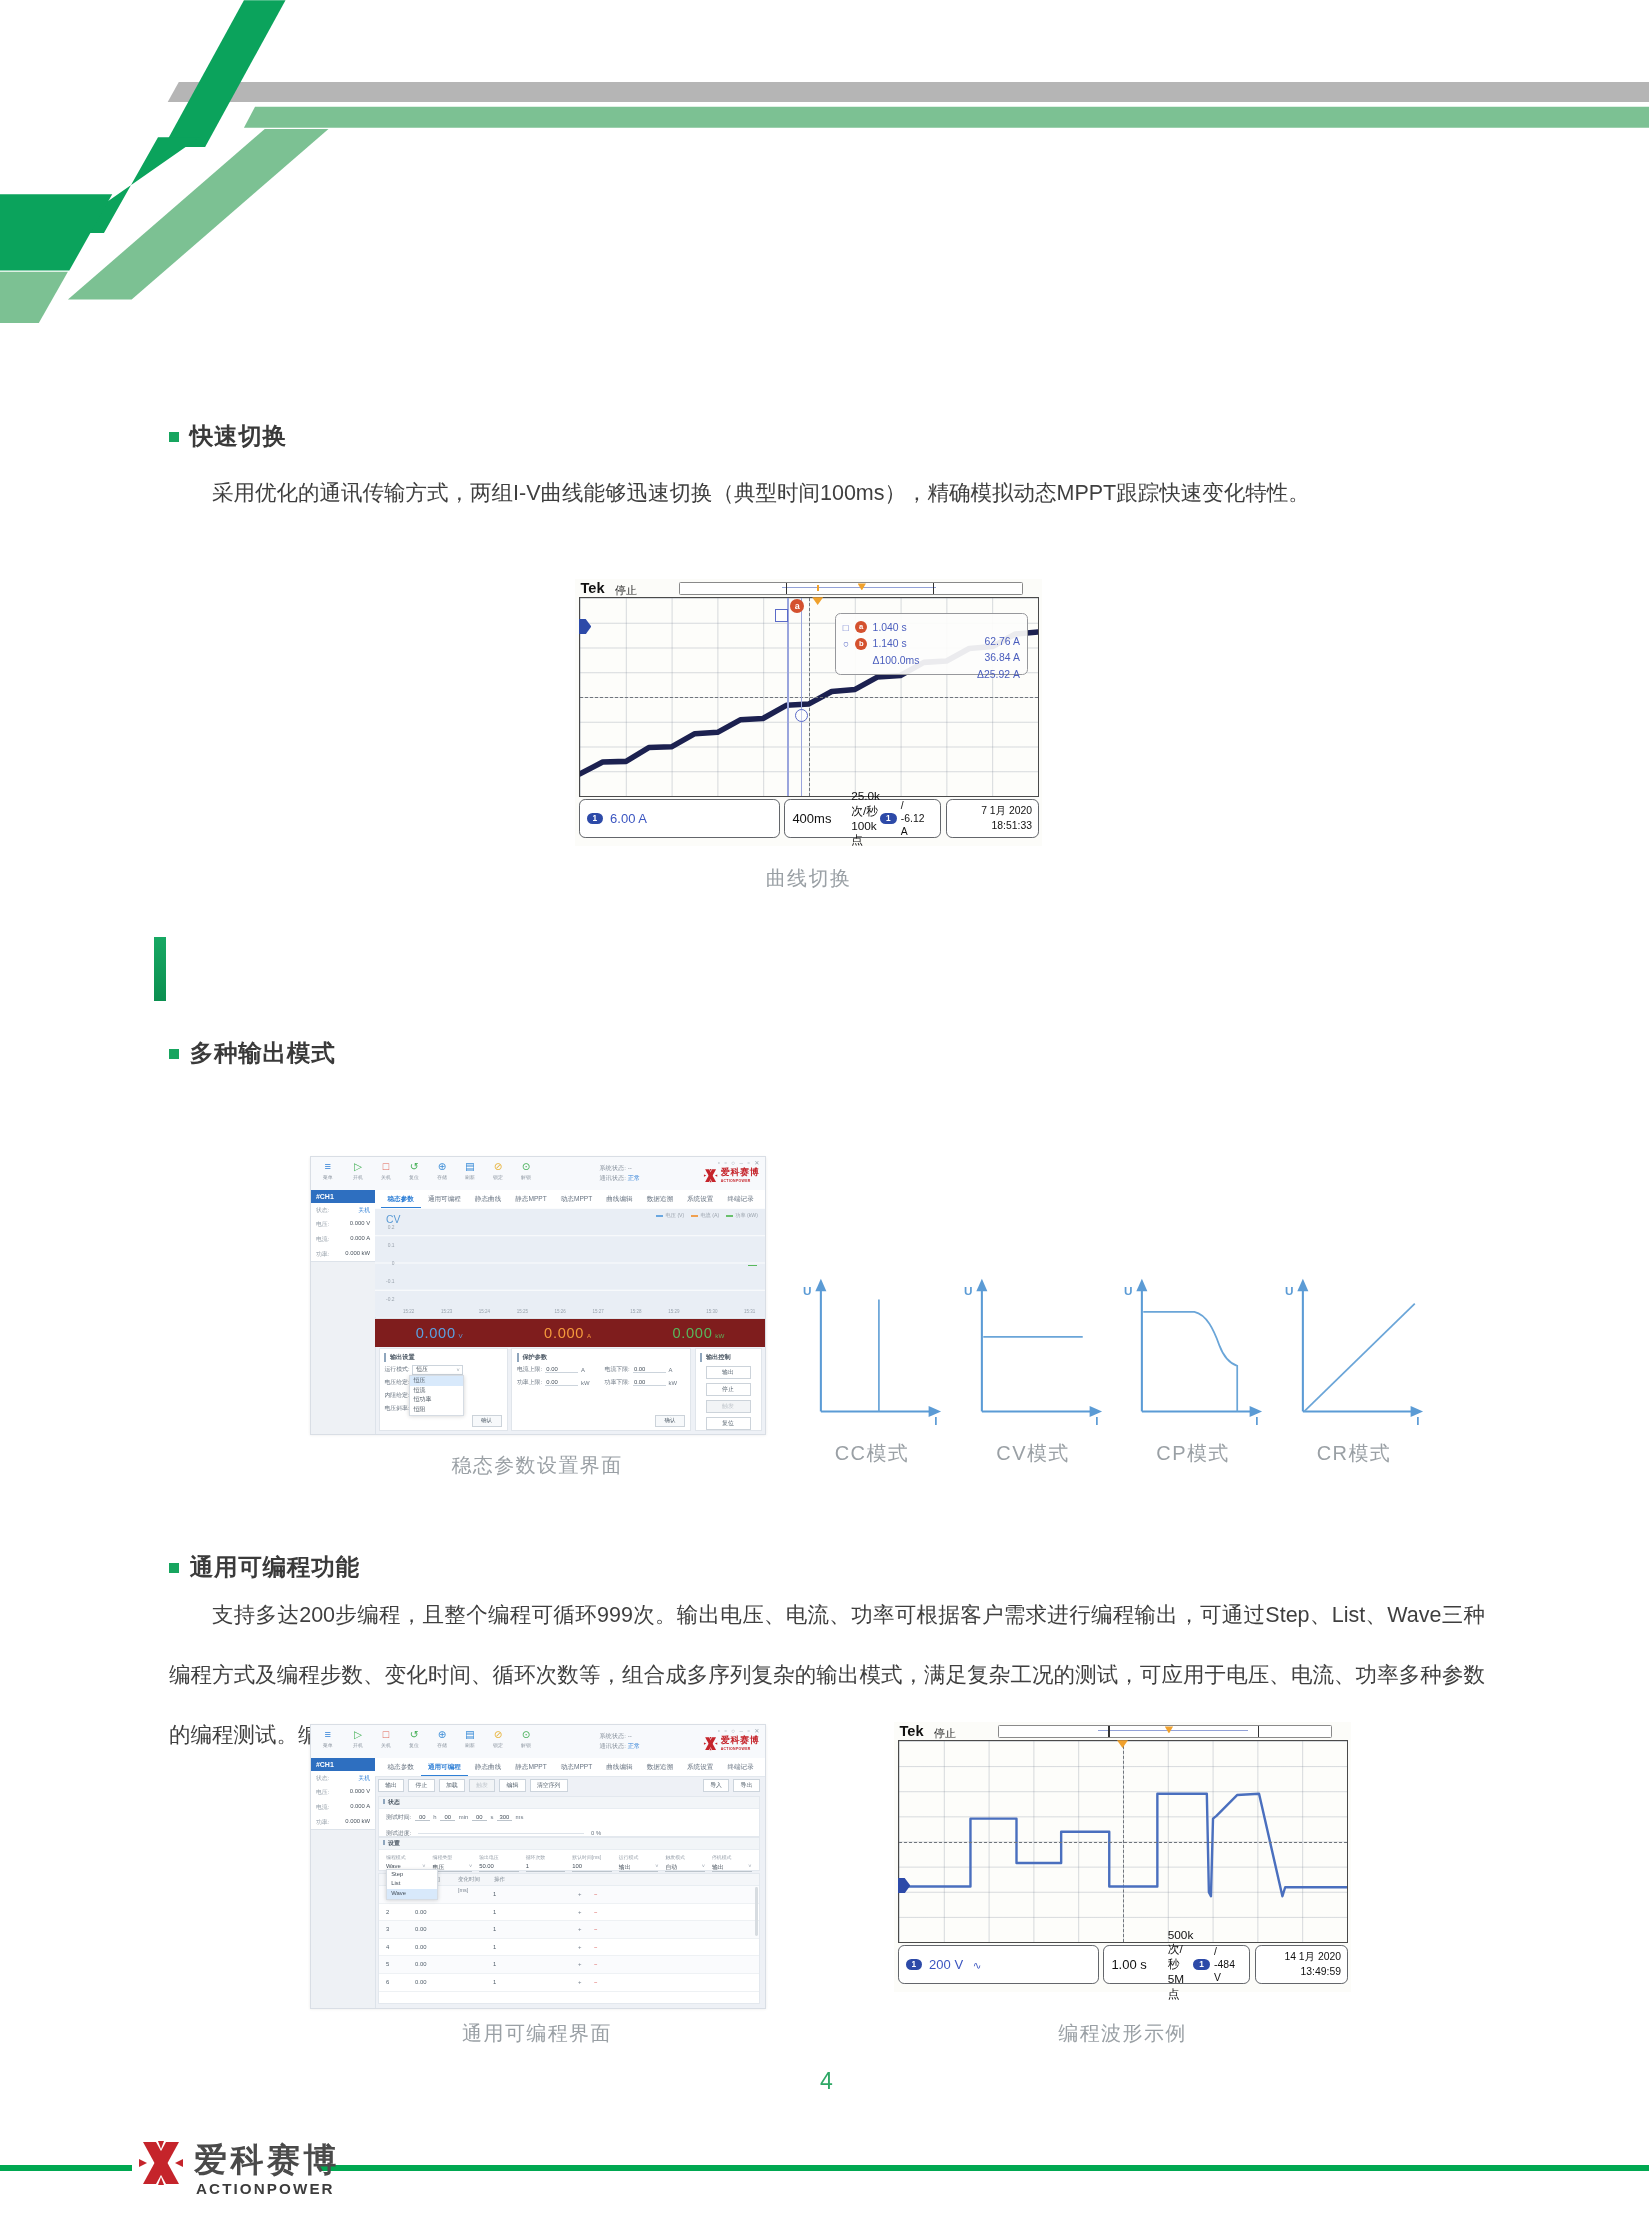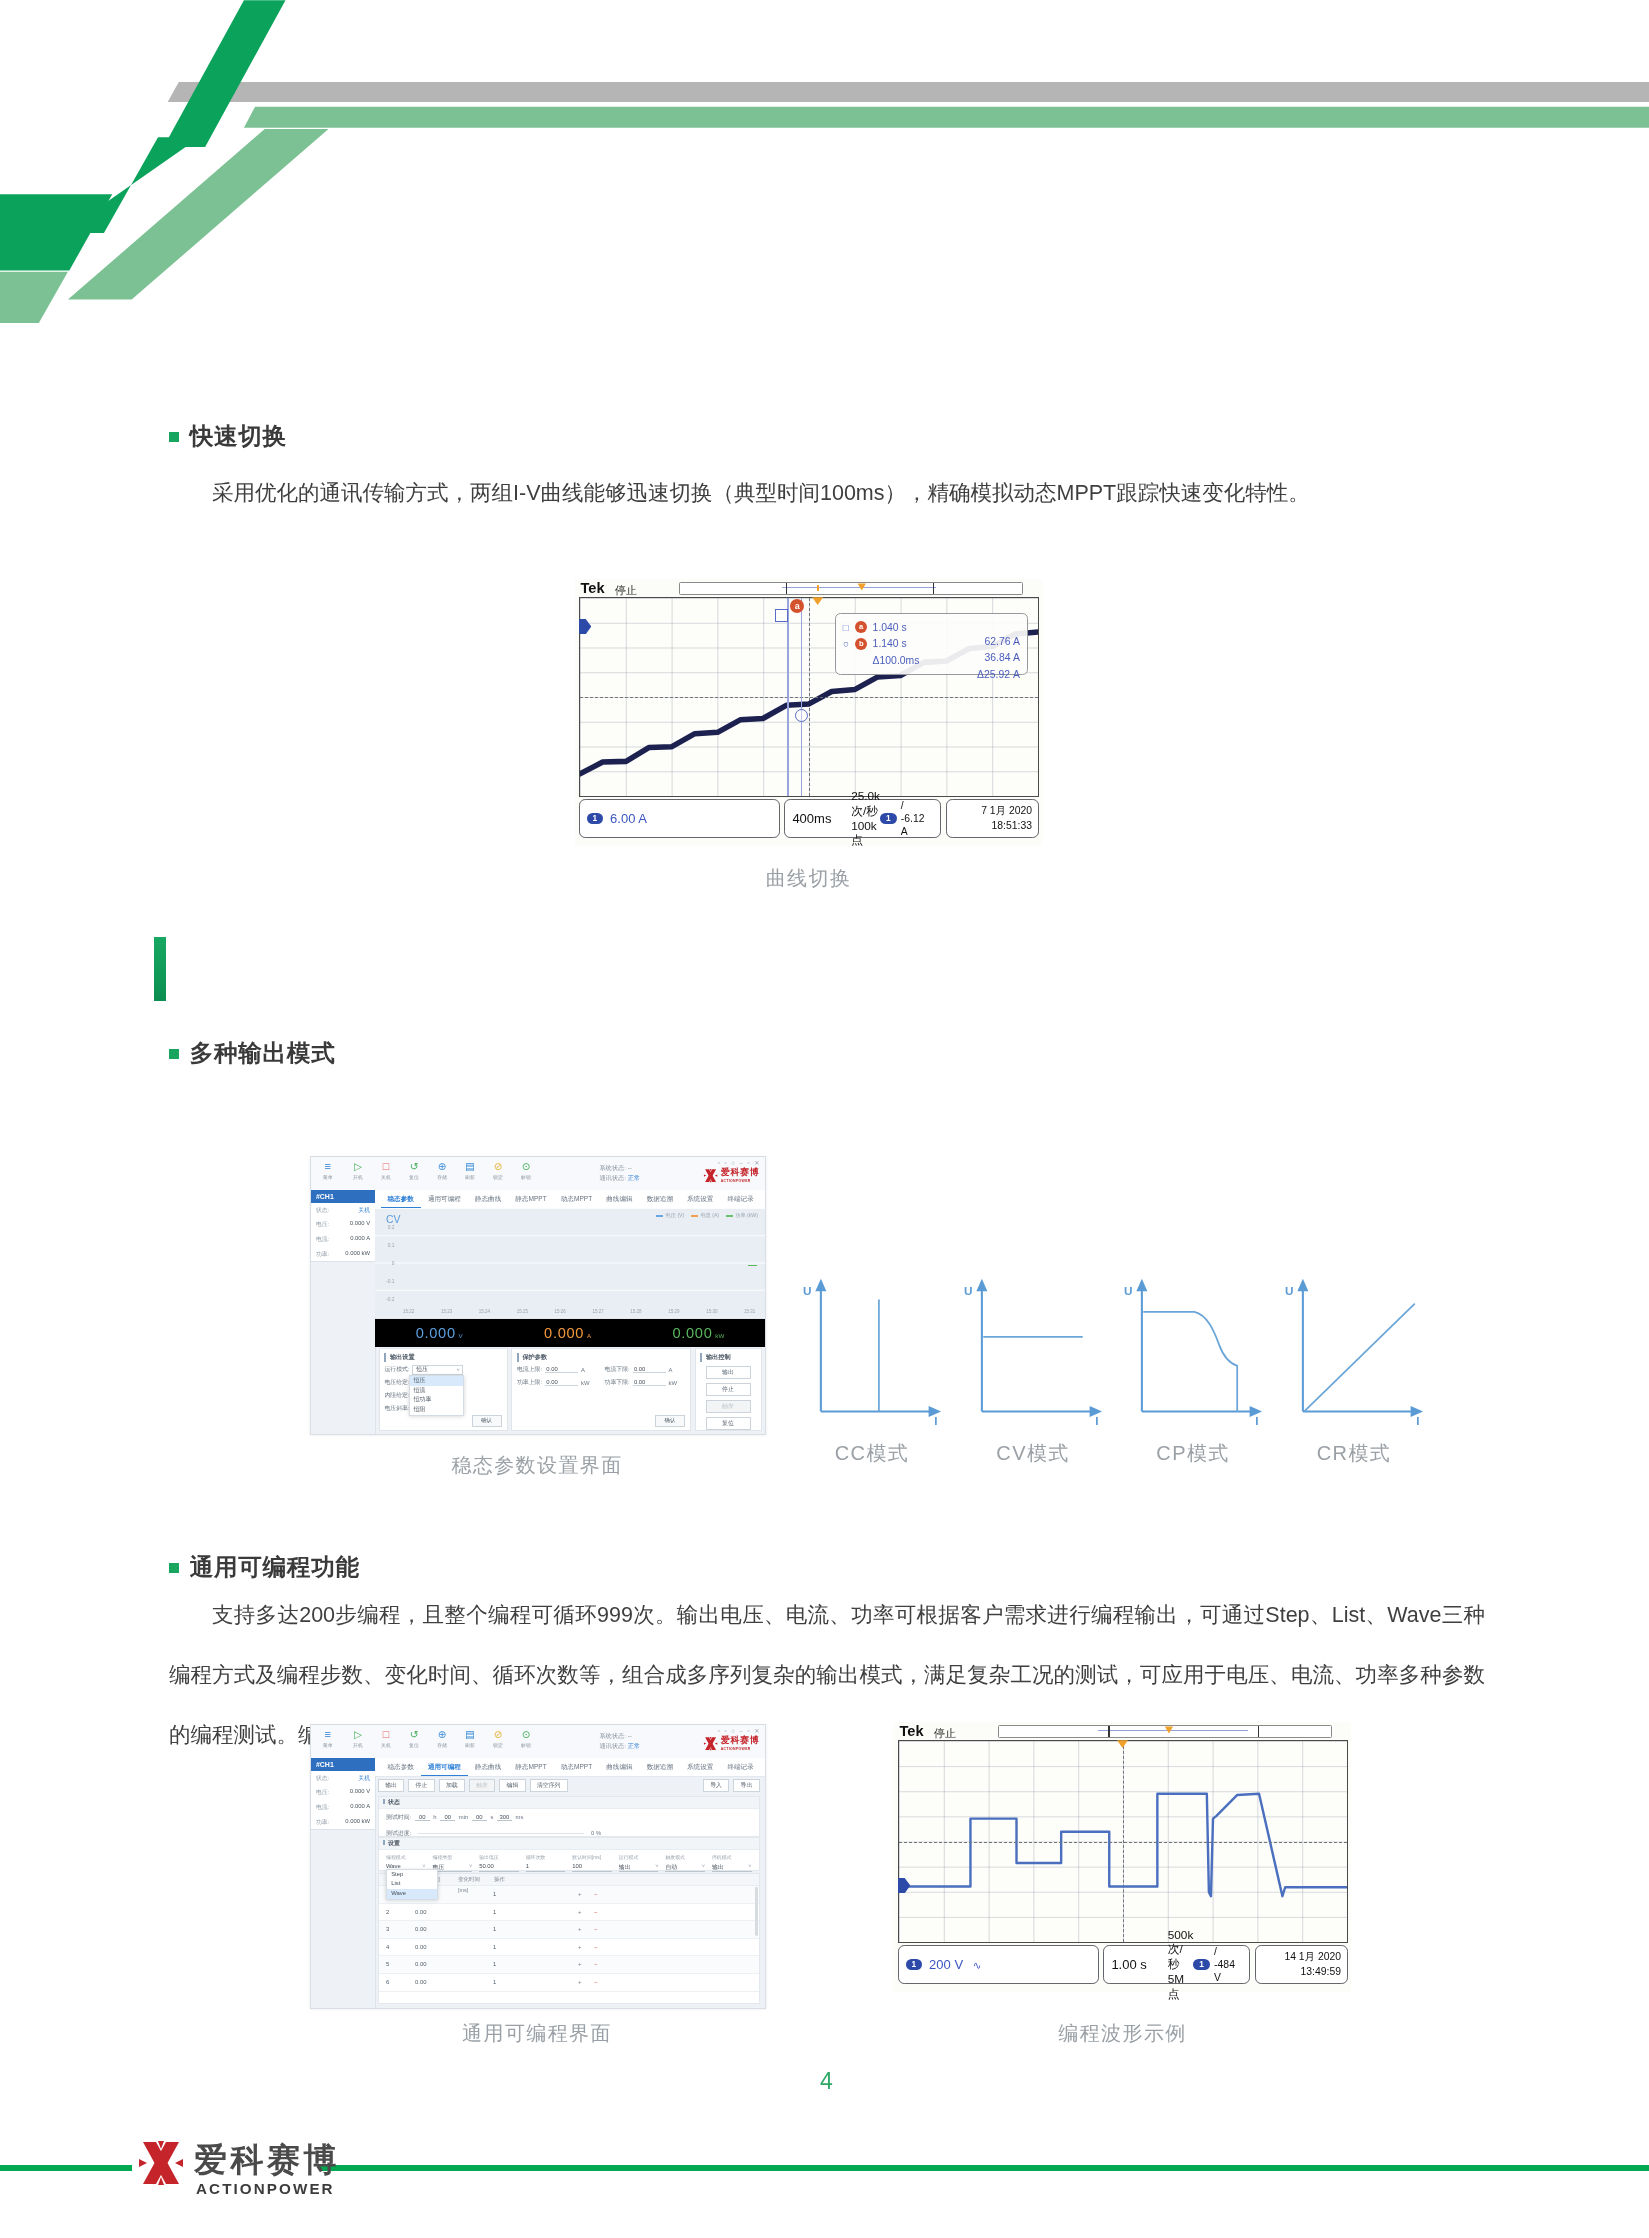--- a/index.html
+++ b/index.html
@@ -103,21 +103,21 @@
      background-image:linear-gradient(to bottom,rgba(255,255,255,.85) 0.7px,transparent 0.7px);
      background-size:100% 25%;}
   .cv-label{position:absolute;left:11px;top:5.5px;font-size:10.4px;color:#5b9bd5;}
   .legend{position:absolute;right:7px;top:4.2px;display:flex;gap:7px;font-size:5.2px;color:#9aa3ad;align-items:center;}
   .sw{display:inline-block;width:7px;height:1.4px;margin-right:2.1px;vertical-align:middle;}
   .sw-blue{background:#6aa7e0;} .sw-orange{background:#f0a050;} .sw-green{background:#69c06c;}
   .yticks{position:absolute;left:7px;top:16.6px;bottom:15.2px;display:flex;flex-direction:column;justify-content:space-between;
           font-size:4.9px;color:#9aa3ad;text-align:right;width:12.5px;}
   .xticks{position:absolute;left:28px;right:9.7px;bottom:2.8px;display:flex;justify-content:space-between;font-size:4.5px;color:#9aa3ad;}
   .green-dash{position:absolute;right:8.3px;top:52%;width:8.3px;height:1.4px;background:#58b85c;}
-  .app-readouts{position:absolute;left:64px;top:161px;right:0;height:28px;background:#000000;border-top:0.7px solid #dfe5ec;
+  .app-readouts{position:absolute;left:64px;top:161px;right:0;height:28px;background:#7f1d1d;border-top:0.7px solid #dfe5ec;
                 display:flex;justify-content:space-around;align-items:center;}
   .readout{display:flex;align-items:baseline;gap:2.8px;}
   .readout .val{font-size:14.6px;letter-spacing:0.7px;}
   .readout .un{font-size:6.2px;}
   .r-blue{color:#5ba0e0;} .r-orange{color:#f59a3c;} .r-green{color:#58b85c;}
 
   
   .app-panels{position:absolute;left:64px;right:0;top:191px;bottom:2.8px;display:flex;gap:3.5px;padding:0 3.5px;box-sizing:border-box;}
   .panel{background:#fff;border:0.7px solid #e0e5eb;position:relative;padding:3.5px 4.9px;box-sizing:border-box;}
   .p1{width:129px;flex:none;} .p2{flex:1;} .p3{width:67px;flex:none;}

